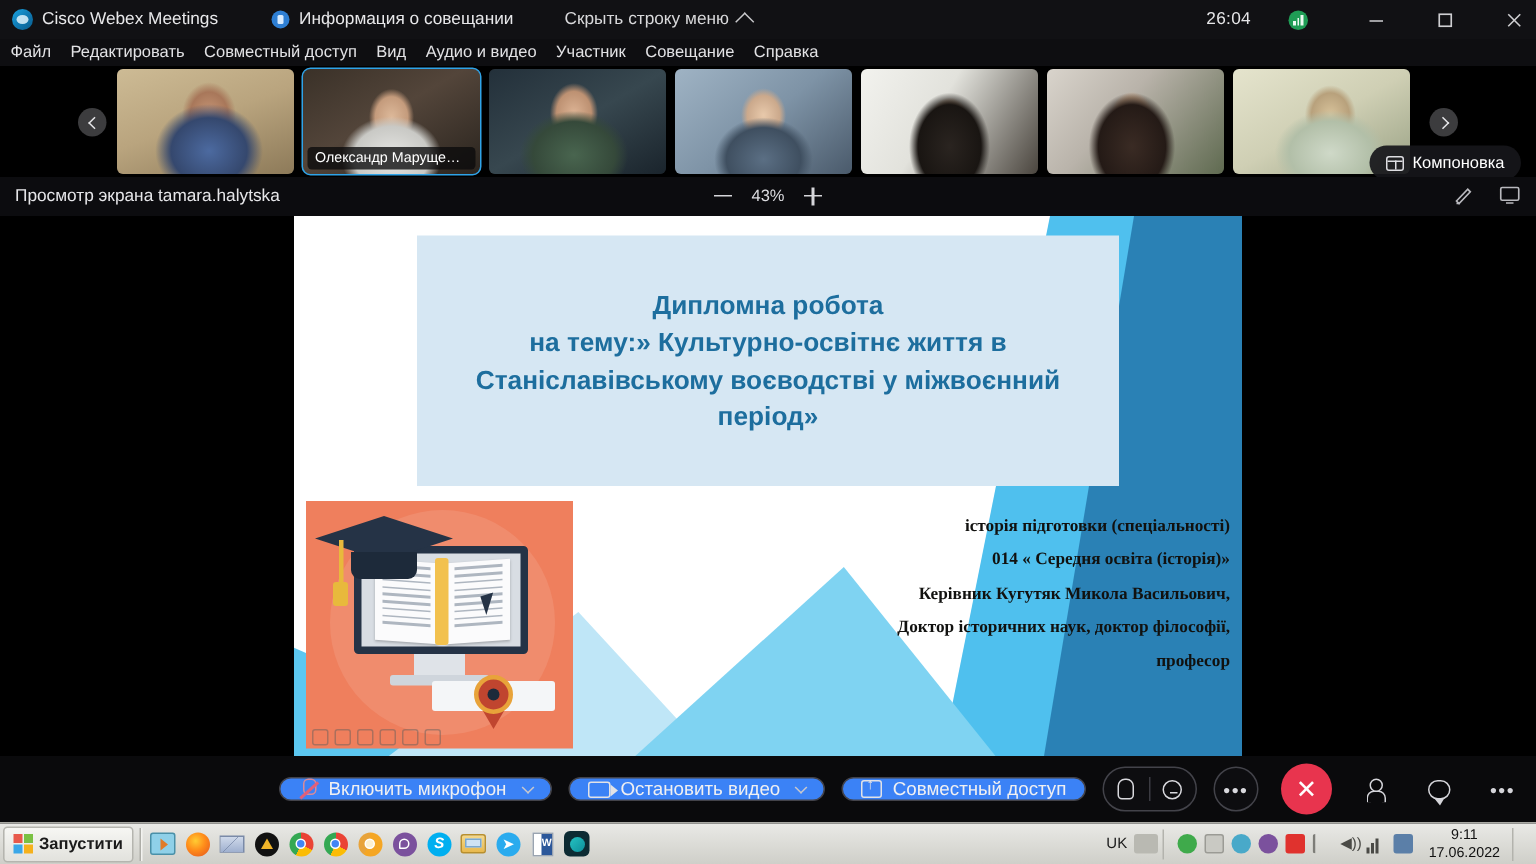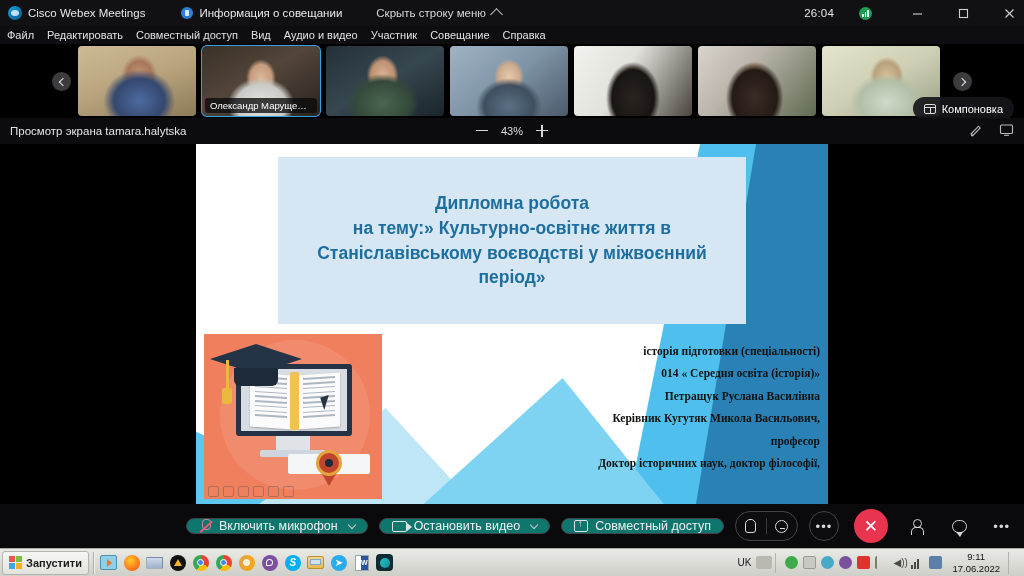--- a/index.html
+++ b/index.html
@@ -263,21 +263,21 @@
   .controlbar {
     position: absolute; top: 504px; left: 0; width: 1024px; height: 44px;
     background: #0a0a0c; display: flex; align-items: center;
   }
   .cb-center {
     position: absolute; left: 186px; display: flex; align-items: center; gap: 11px;
   }
   .pill {
     height: 16px; border: 1px solid #43434a; border-radius: 15px;
     display: flex; align-items: center; gap: 7px; padding: 0 12px;
-    color: #f0f0f2; font-size: 12.5px; background: #0f766e;
+    color: #f0f0f2; font-size: 12.5px; background: #3b82f6;
   }
   .pill .chev {
     width: 6px; height: 6px; border-right: 1.4px solid #c8c8cd; border-bottom: 1.4px solid #c8c8cd;
     transform: rotate(45deg); margin-left: 4px; margin-top: -3px;
   }
   .mic-muted { width: 13px; height: 15px; position: relative; }
   .mic-muted::before {
     content: ""; position: absolute; left: 3px; top: 0px; width: 7px; height: 9px;
     border-radius: 3.5px; border: 1.4px solid #d98a9a;
   }
@@ -581,24 +581,23 @@
             <i></i>
           <i></i>
             <i></i>
             <i></i>
         </span>
       </div>
 
       <div class="body-text">
         <div>історія підготовки (спеціальності)</div>
         <div>014 « Середня освіта (історія)»</div>
-        <div>Петращук Руслана Василівна</div>
         <div>Керівник Кугутяк Микола Васильович,</div>
+        <div>Доктор історичних наук, доктор філософії,</div>
         <div>професор</div>
-        <div>Доктор історичних наук, доктор філософії,</div>
       </div>
 
     </div>
   </div>
 
   <div class="controlbar">
     <div class="cb-center">
 
       <div class="pill">
         <span class="mic-muted"></span>

